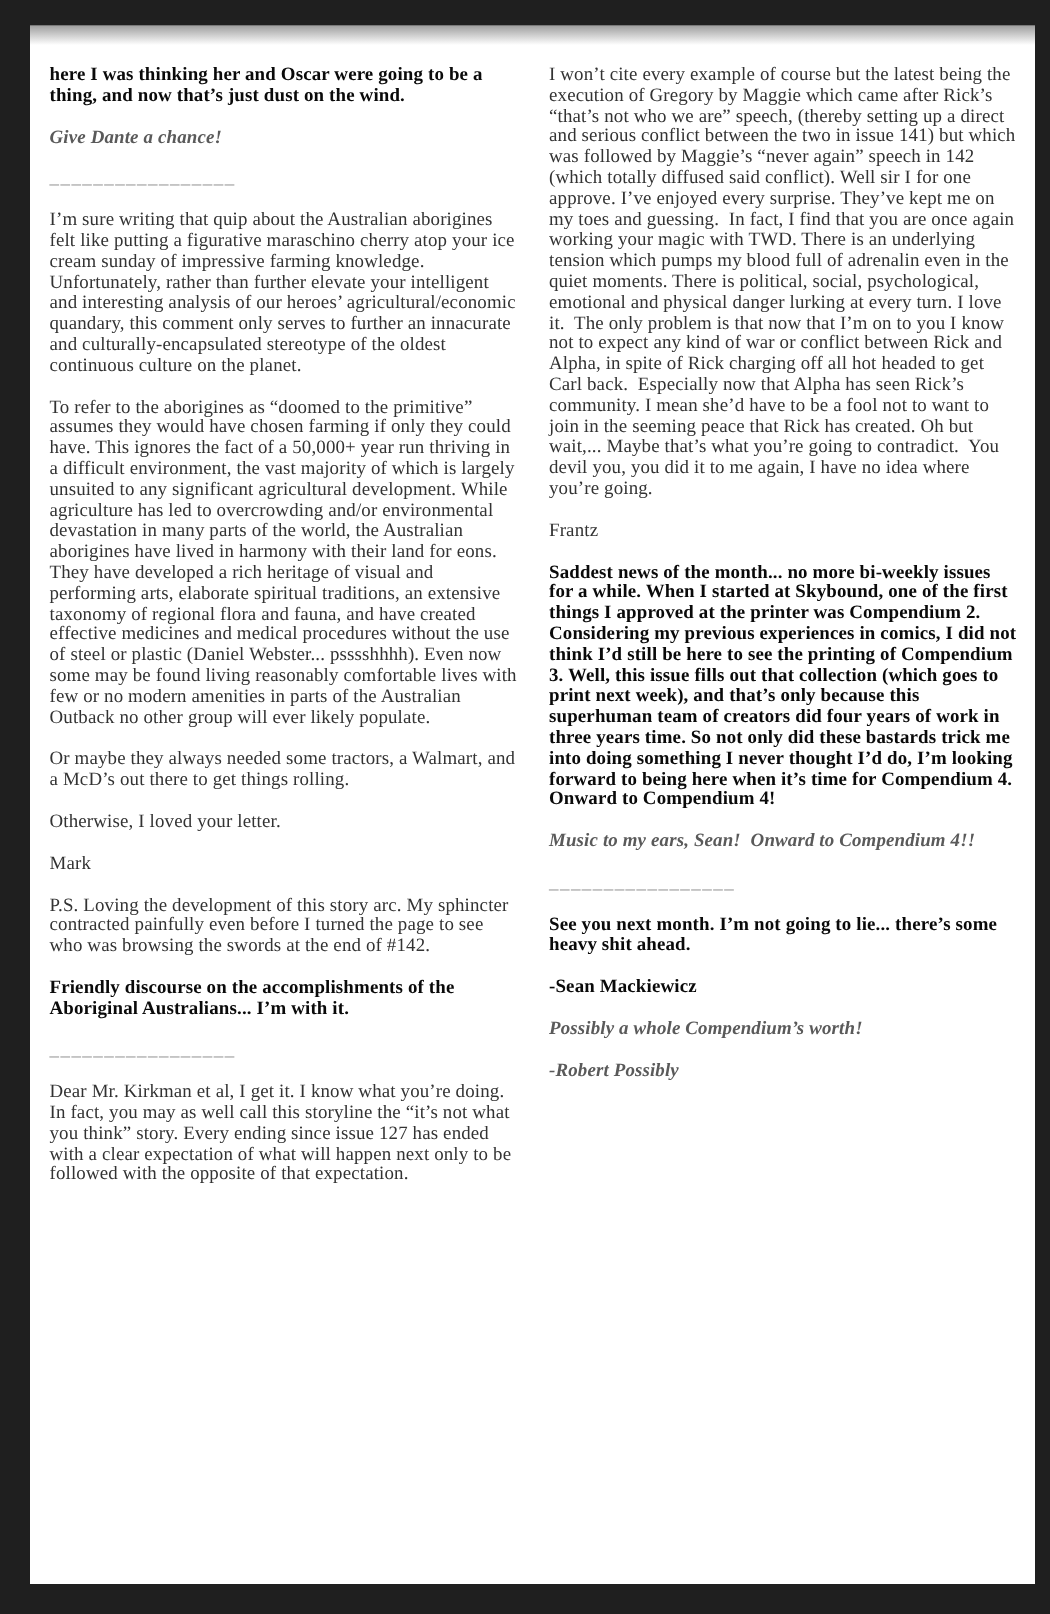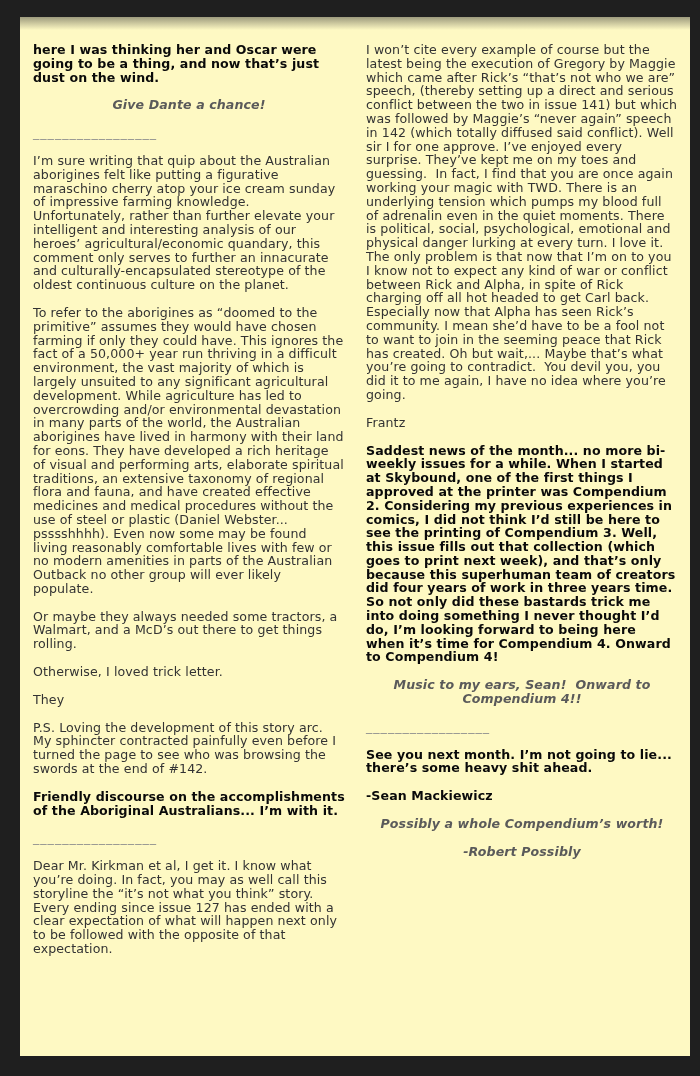--- a/index.html
+++ b/index.html
@@ -16,22 +16,23 @@
     width: 700px;
     height: 1076px;
     background: #1f1f1f;
   }
   .page {
     position: absolute;
     left: 20px;
     top: 17px;
     width: 670px;
     height: 1039px;
-    background: #fef9c3;
+    background: #ffffff;
     box-sizing: border-box;
+    font-family: Liberation Serif, serif;
   }
   
   .page::before {
     content: "";
     position: absolute;
     top: 0; left: 0; right: 0;
     height: 13px;
     background: linear-gradient(to bottom, rgba(40,40,40,0.45), rgba(255,255,255,0));
     pointer-events: none;
   }
@@ -45,39 +46,39 @@
     font-size: 12.6px;
     line-height: 13.8px;
     color: #333333;
     letter-spacing: 0.1px;
   }
   .col p {
     margin: 0 0 14px 0;
     white-space: pre-wrap;
   }
   .b  { font-weight: bold; color: #0a0a0a; }
-  .gi { font-weight: bold; font-style: italic; color: #5a5a5a; text-align: center; }
+  .gi { font-weight: bold; font-style: italic; color: #5a5a5a; }
   .dv { color: #8f8f8f; letter-spacing: 1px; }
 </style>
 </head>
 <body>
 
 <div class="backdrop">
   <div class="page">
     <div class="columns">
 
       <div class="col">
         <p class="b">here I was thinking her and Oscar were going to be a thing, and now that’s just dust on the wind.</p>
         <p class="gi">Give Dante a chance!</p>
         <p class="dv">_________________</p>
         <p>I’m sure writing that quip about the Australian aborigines felt like putting a figurative maraschino cherry atop your ice cream sunday of impressive farming knowledge. Unfortunately, rather than further elevate your intelligent and interesting analysis of our heroes’ agricultural/economic quandary, this comment only serves to further an innacurate and culturally-encapsulated stereotype of the oldest continuous culture on the planet.</p>
         <p>To refer to the aborigines as “doomed to the primitive” assumes they would have chosen farming if only they could have. This ignores the fact of a 50,000+ year run thriving in a difficult environment, the vast majority of which is largely unsuited to any significant agricultural development. While agriculture has led to overcrowding and/or environmental devastation in many parts of the world, the Australian aborigines have lived in harmony with their land for eons. They have developed a rich heritage of visual and performing arts, elaborate spiritual traditions, an extensive taxonomy of regional flora and fauna, and have created effective medicines and medical procedures without the use of steel or plastic (Daniel Webster... psssshhhh). Even now some may be found living reasonably comfortable lives with few or no modern amenities in parts of the Australian Outback no other group will ever likely populate.</p>
         <p>Or maybe they always needed some tractors, a Walmart, and a McD’s out there to get things rolling.</p>
-        <p>Otherwise, I loved trick letter.</p>
-        <p>They</p>
+        <p>Otherwise, I loved your letter.</p>
+        <p>Mark</p>
         <p>P.S. Loving the development of this story arc. My sphincter contracted painfully even before I turned the page to see who was browsing the swords at the end of #142.</p>
         <p class="b">Friendly discourse on the accomplishments of the Aboriginal Australians... I’m with it.</p>
         <p class="dv">_________________</p>
         <p>Dear Mr. Kirkman et al, I get it. I know what you’re doing. In fact, you may as well call this storyline the “it’s not what you think” story. Every ending since issue 127 has ended with a clear expectation of what will happen next only to be followed with the opposite of that expectation.</p>
       </div>
 
       <div class="col">
         <p>I won’t cite every example of course but the latest being the execution of Gregory by Maggie which came after Rick’s “that’s not who we are” speech, (thereby setting up a direct and serious conflict between the two in issue 141) but which was followed by Maggie’s “never again” speech in 142 (which totally diffused said conflict). Well sir I for one approve. I’ve enjoyed every surprise. They’ve kept me on my toes and guessing.  In fact, I find that you are once again working your magic with TWD. There is an underlying tension which pumps my blood full of adrenalin even in the quiet moments. There is political, social, psychological, emotional and physical danger lurking at every turn. I love it.  The only problem is that now that I’m on to you I know not to expect any kind of war or conflict between Rick and Alpha, in spite of Rick charging off all hot headed to get Carl back.  Especially now that Alpha has seen Rick’s community. I mean she’d have to be a fool not to want to join in the seeming peace that Rick has created. Oh but wait,... Maybe that’s what you’re going to contradict.  You devil you, you did it to me again, I have no idea where you’re going.</p>
         <p>Frantz</p>
         <p class="b">Saddest news of the month... no more bi-weekly issues for a while. When I started at Skybound, one of the first things I approved at the printer was Compendium 2. Considering my previous experiences in comics, I did not think I’d still be here to see the printing of Compendium 3. Well, this issue fills out that collection (which goes to print next week), and that’s only because this superhuman team of creators did four years of work in three years time. So not only did these bastards trick me into doing something I never thought I’d do, I’m looking forward to being here when it’s time for Compendium 4. Onward to Compendium 4!</p>

